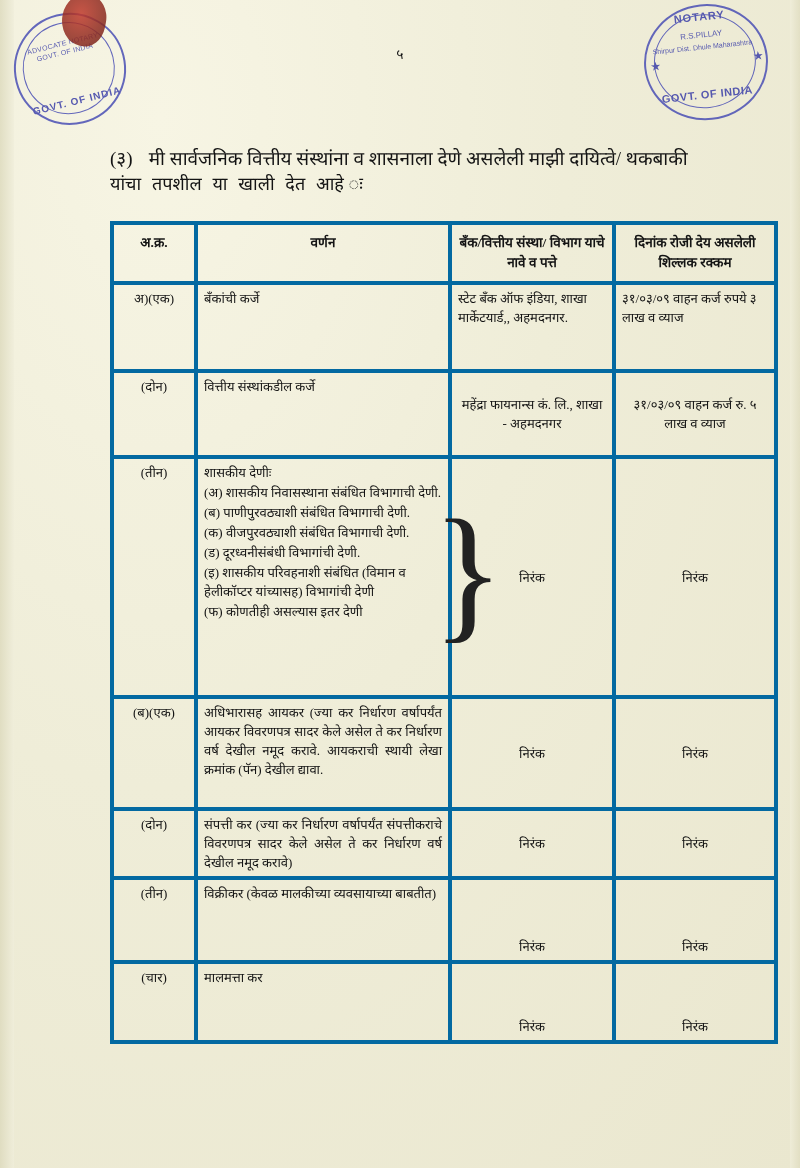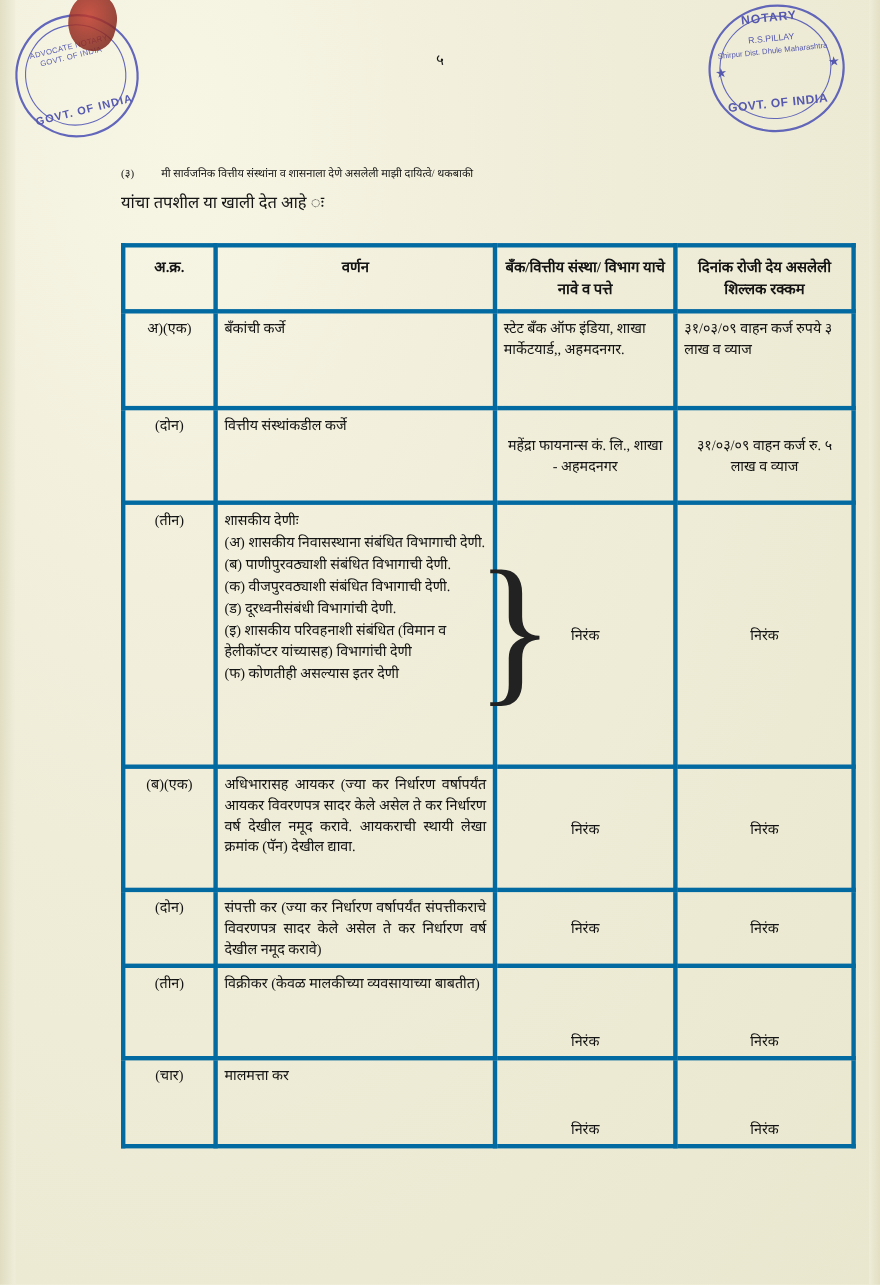--- a/index.html
+++ b/index.html
@@ -97,24 +97,24 @@
 
   
   .page-no{
     position:absolute;left:0;right:0;top:44px;text-align:center;
     font-size:14px;
   }
   .content{
     position:absolute;left:110px;top:146px;width:650px;
   }
   .para{
-    font-size:10px;line-height:25px;
+    font-size:19px;line-height:25px;
   }
   .para .idx{display:inline-block;width:34px;}
-  .para-2{font-size:15px;line-height:24px;margin-top:2px;}
+  .para-2{font-size:18px;line-height:24px;margin-top:2px;font-family:Liberation Mono, monospace;}
   .para-3{font-size:14.5px;line-height:23px;margin-top:2px;}
 
   table{
     border-collapse:collapse;
     margin-top:24px;
     width:600px;
     table-layout:fixed;
   }
   table td,table th{
     border:4px solid #0369a1;

